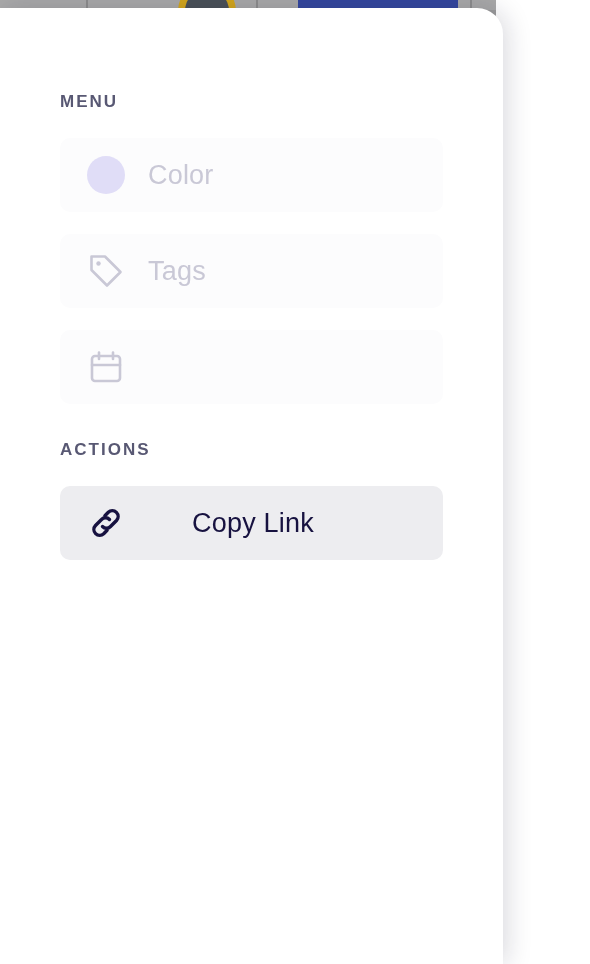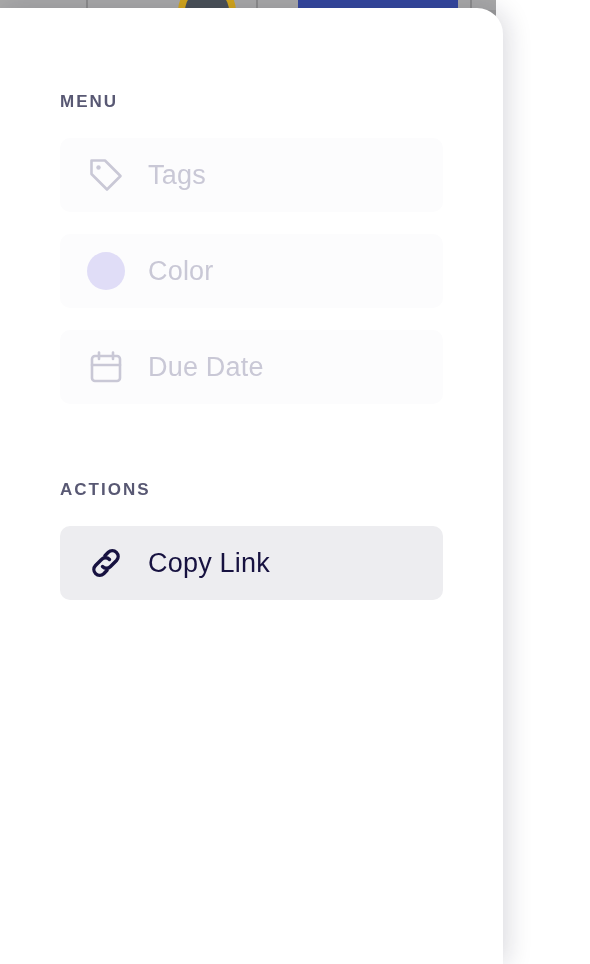--- a/index.html
+++ b/index.html
@@ -110,36 +110,37 @@
   }
 
   .section-title {
     font-size: 17px;
     font-weight: bold;
     letter-spacing: 2.0px;
     color: #585873;
     text-transform: uppercase;
   }
   .section-title.menu    { margin-top: 84px; }
-  .section-title.actions { margin-top: 76px; }
+  .section-title.actions { margin-top: 36px; }
 
   .menu-list { margin-top: 26px; }
 
   .menu-item {
     display: flex;
     align-items: center;
     height: 74px;
     border-radius: 10px;
     padding-left: 26px;
     margin-bottom: 22px;
     background: #fcfcfd;
   }
   .menu-item.enabled {
     background: #ededf0;
     cursor: pointer;
+    gap: 44px;
   }
   .menu-item.disabled {
     cursor: default;
   }
 
   .item-icon {
     width: 40px;
     height: 40px;
     display: flex;
     align-items: center;
@@ -223,46 +224,45 @@
   </div>
 
   <div class="panel">
 
     <div class="section-title menu">MENU</div>
 
     <div class="menu-list">
 
       <div class="menu-item disabled">
         <span class="item-icon">
+          <span class="color-swatch"></span>
+        </span>
+        <span class="item-label">Color</span>
+      </div>
+
+      <div class="menu-item disabled">
+        <span class="item-icon">
           <svg width="38" height="38" viewBox="0 0 38 38" fill="none" stroke="#c9c8d6" stroke-width="2.6" stroke-linecap="round" stroke-linejoin="round">
             <path d="M4.5 4.5 H18 L33.5 20 L20 33.5 L4.5 18 Z"></path>
             <circle cx="11.5" cy="11.5" r="2.2" fill="#c9c8d6" stroke="none"></circle>
           </svg>
         </span>
         <span class="item-label">Tags</span>
-      </div>
-
-      <div class="menu-item disabled">
-        <span class="item-icon">
-          <span class="color-swatch"></span>
-        </span>
-        <span class="item-label">Color</span>
       </div>
 
 
       <div class="menu-item disabled">
         <span class="item-icon">
           <svg width="38" height="38" viewBox="0 0 38 38" fill="none" stroke="#c9c8d6" stroke-width="2.6" stroke-linecap="round" stroke-linejoin="round">
             <rect x="5" y="8" width="28" height="25" rx="3"></rect>
             <path d="M5 17 H33"></path>
             <path d="M12 4.5 V11"></path>
             <path d="M26 4.5 V11"></path>
           </svg>
         </span>
-        <span class="item-label">Due Date</span>
       </div>
 
     </div>
 
     <div class="section-title actions">ACTIONS</div>
 
     <div class="actions-list">
 
       <div class="menu-item enabled">
         <span class="item-icon">

